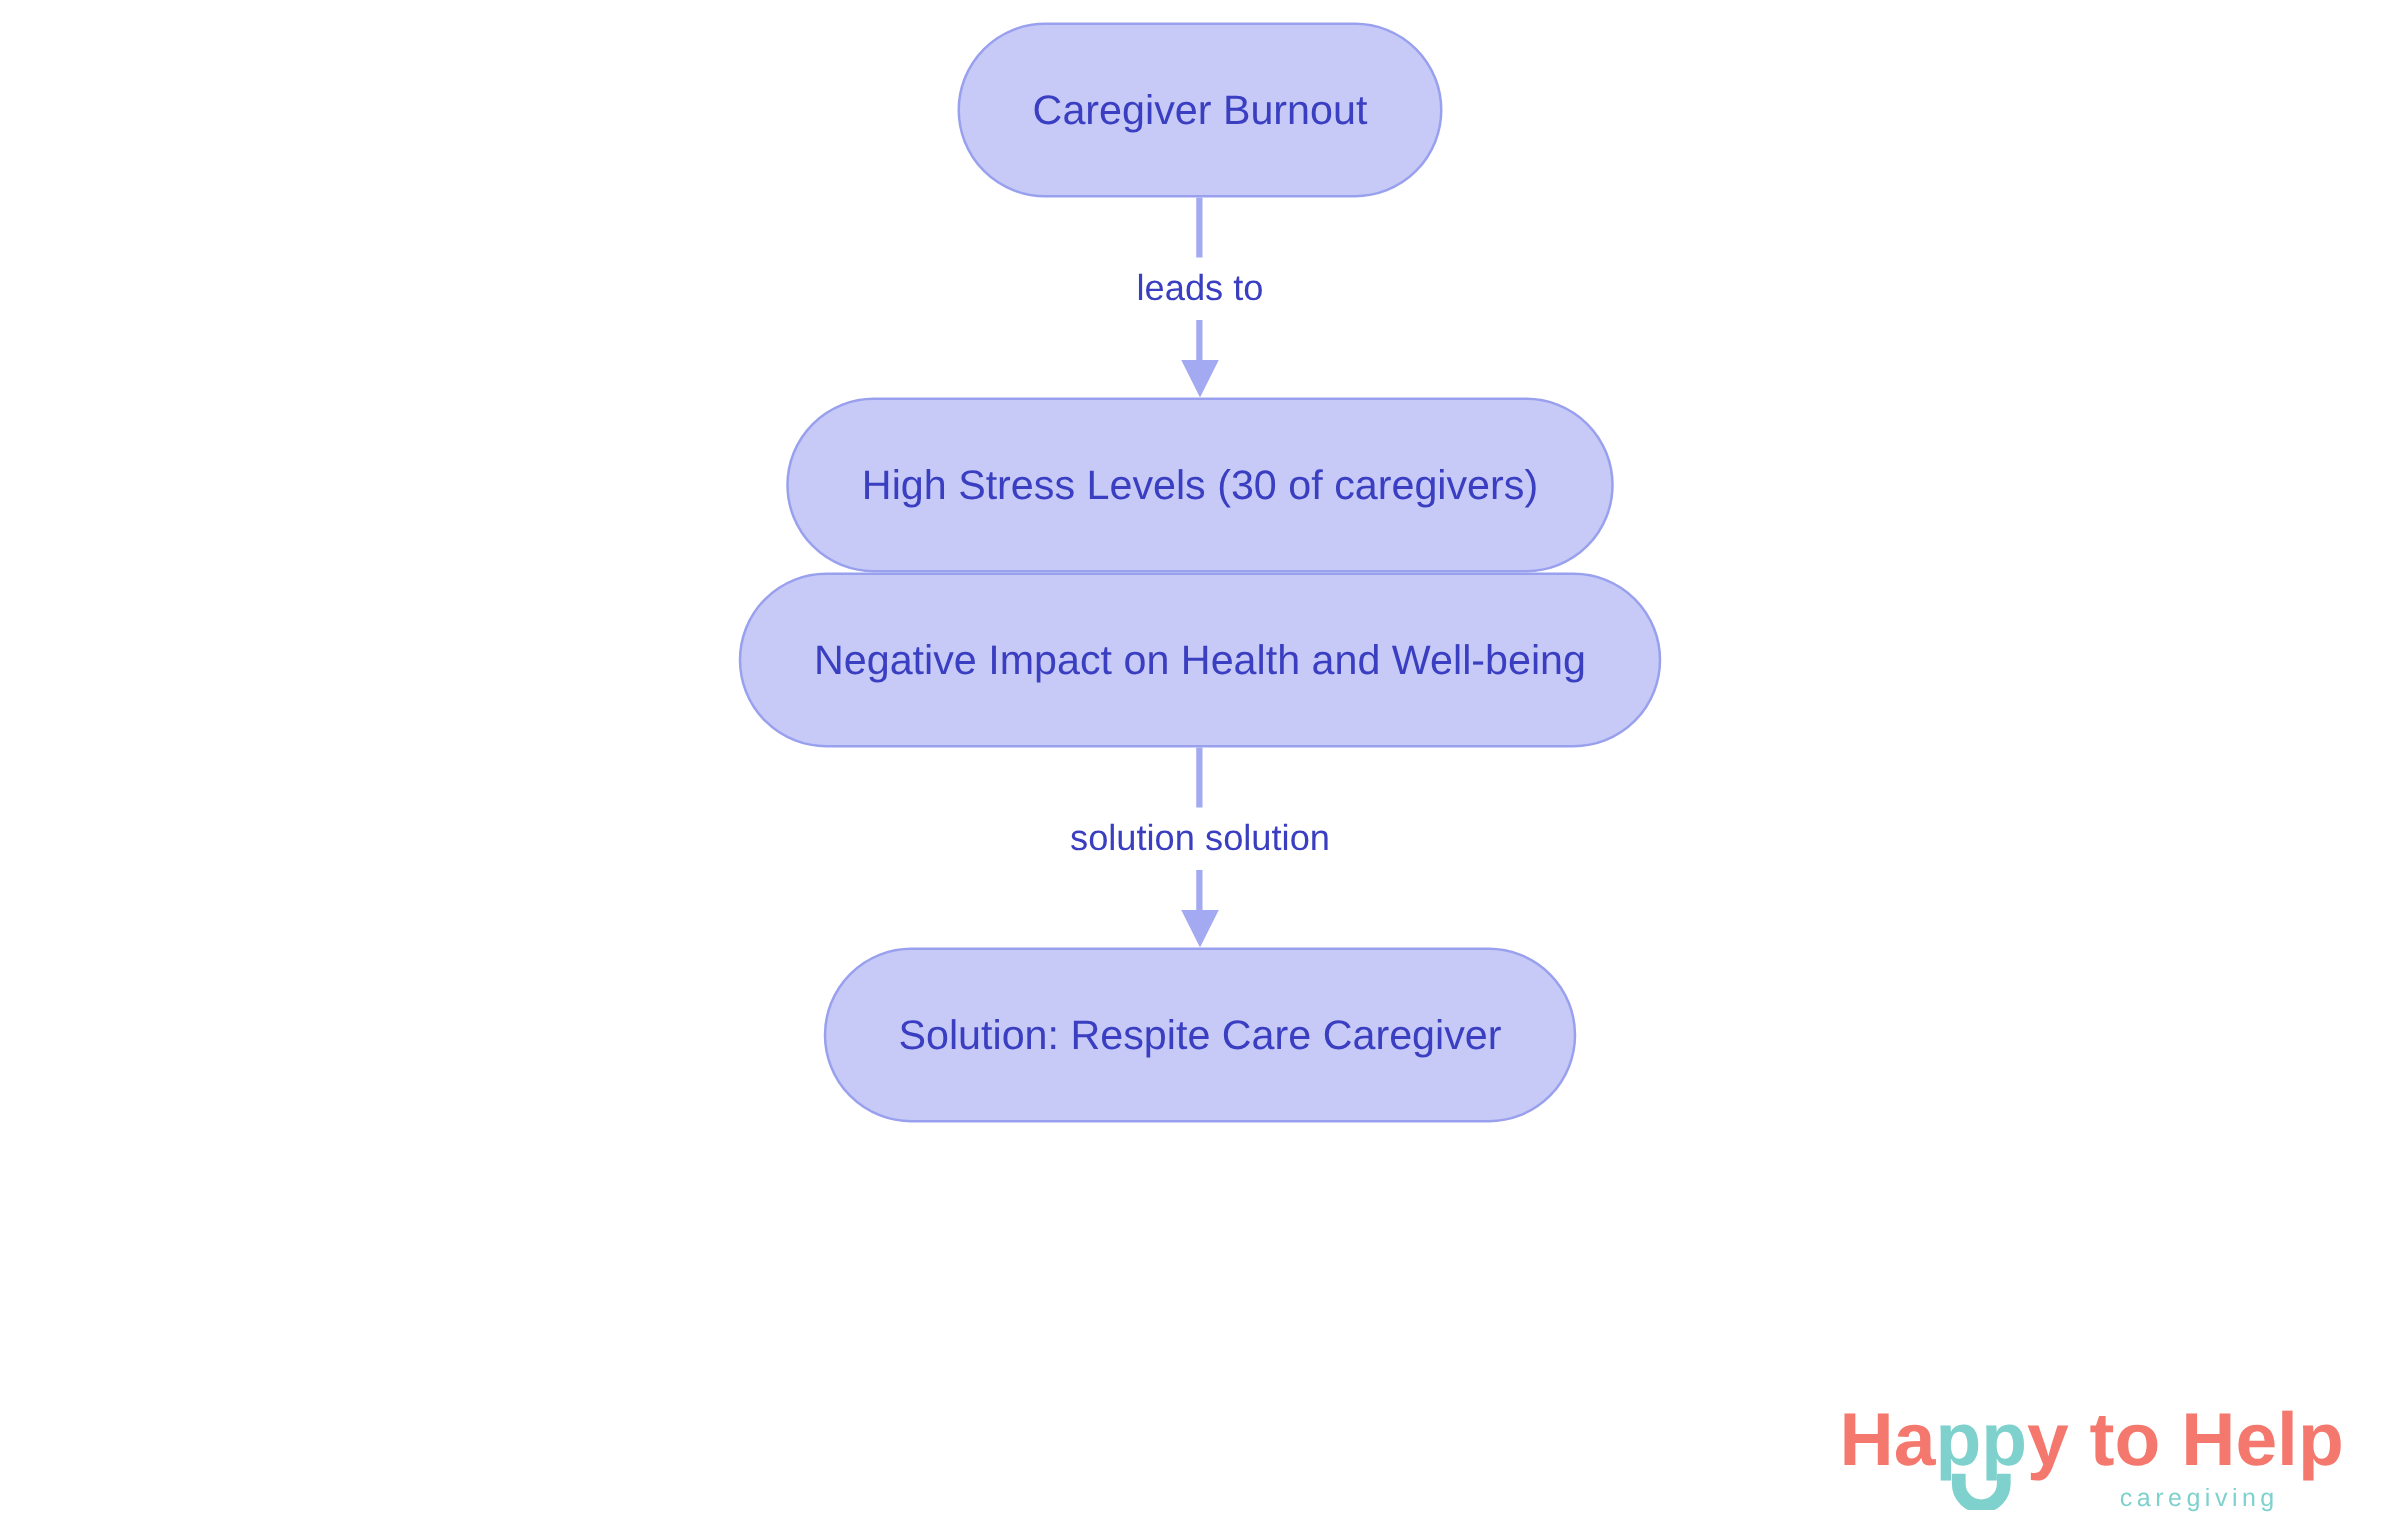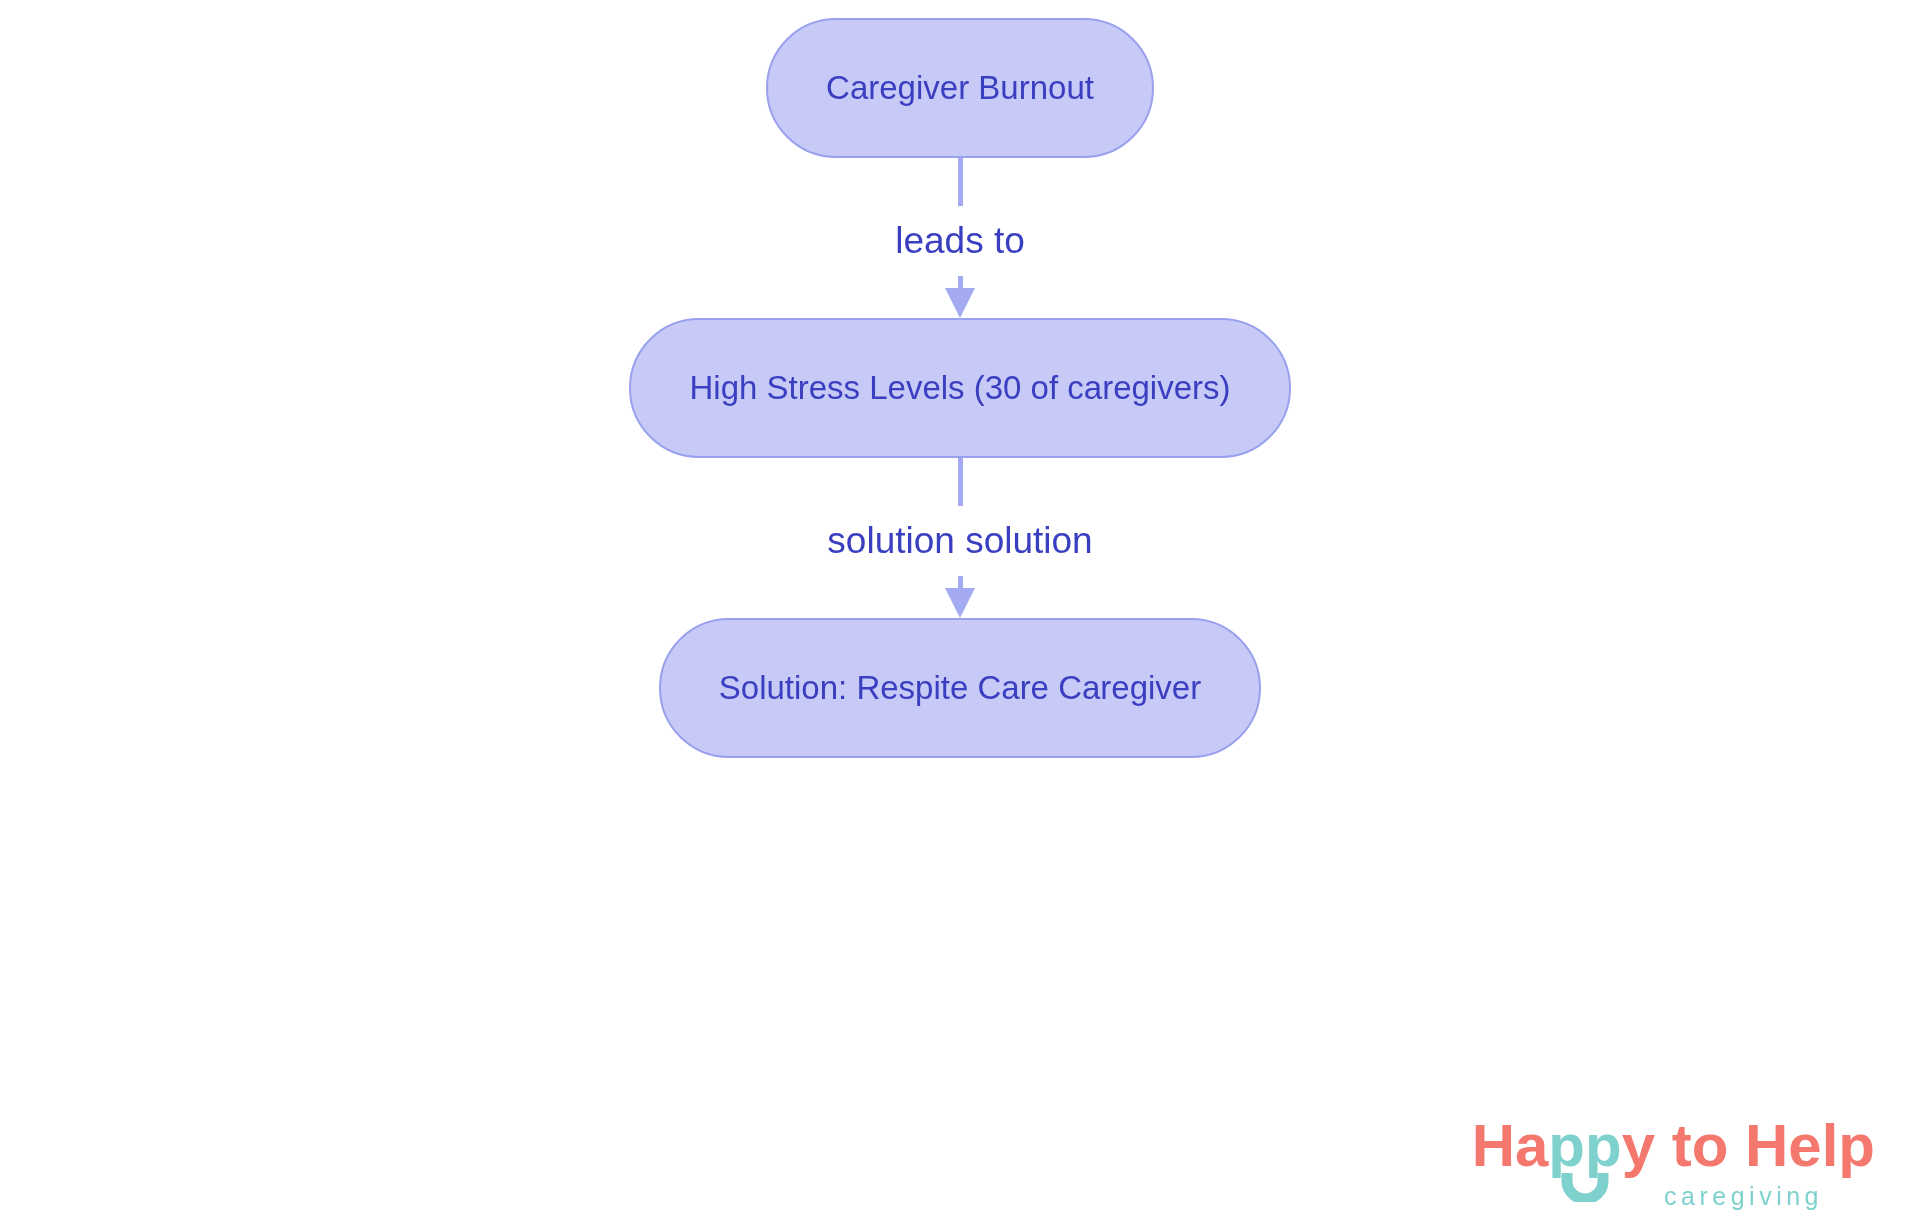--- a/index.html
+++ b/index.html
@@ -27,21 +27,21 @@
     white-space: nowrap;
   }
   .connector {
     height: 160px;
     display: flex; flex-direction: column; align-items: center;
   }
   .seg { width: 5px; background: var(--arrow, #a3aaf1); }
   .seg-top { height: 48px; }
   .seg-bottom { flex: 1; }
   .edge-label {
-    font-size: 37px; line-height: 44px; margin: 13px 0;
+    font-size: 29px; line-height: 44px; margin: 3px 0;
     color: var(--edge-label, #3a3ec0);
     white-space: nowrap;
   }
   .arrowhead {
     width: 0; height: 0;
     border-left: 15px solid transparent;
     border-right: 15px solid transparent;
     border-top: 30px solid var(--arrow, #a3aaf1);
   }
 
@@ -53,21 +53,21 @@
     color: var(--logo-coral, #f4786d);
   }
   .brand .accent { color: var(--logo-teal, #7ed1cd); }
   .pp-wrap { position: relative; display: inline-block; }
   .smile-icon {
     position: absolute; left: 50%; transform: translateX(-50%);
     top: 56px; width: 52px; height: 30px;
     color: var(--logo-teal, #7ed1cd);
   }
   .tagline {
-    font-size: 25px; letter-spacing: 0.18em;
+    font-size: 20px; letter-spacing: 0.18em;
     color: var(--logo-teal, #7ed1cd);
     text-align: right; padding-right: 52px; margin-top: 6px;
   }
 </style>
 </head>
 <body>
 
 <div class="page">
 
   <div class="diagram">
@@ -81,20 +81,23 @@
       <div class="edge-label">leads to</div>
       <div class="seg seg-bottom"></div>
       <div class="arrowhead"></div>
     </div>
 
     <div class="node">
       <span>High Stress Levels (30 of caregivers)</span>
     </div>
 
 
+    <div class="node">
+      <span>Negative Impact on Health and Well-being</span>
+    </div>
 
     <div class="connector">
       <div class="seg seg-top"></div>
       <div class="edge-label">solution solution</div>
       <div class="seg seg-bottom"></div>
       <div class="arrowhead"></div>
     </div>
 
     <div class="node">
       <span>Solution: Respite Care Caregiver</span>

